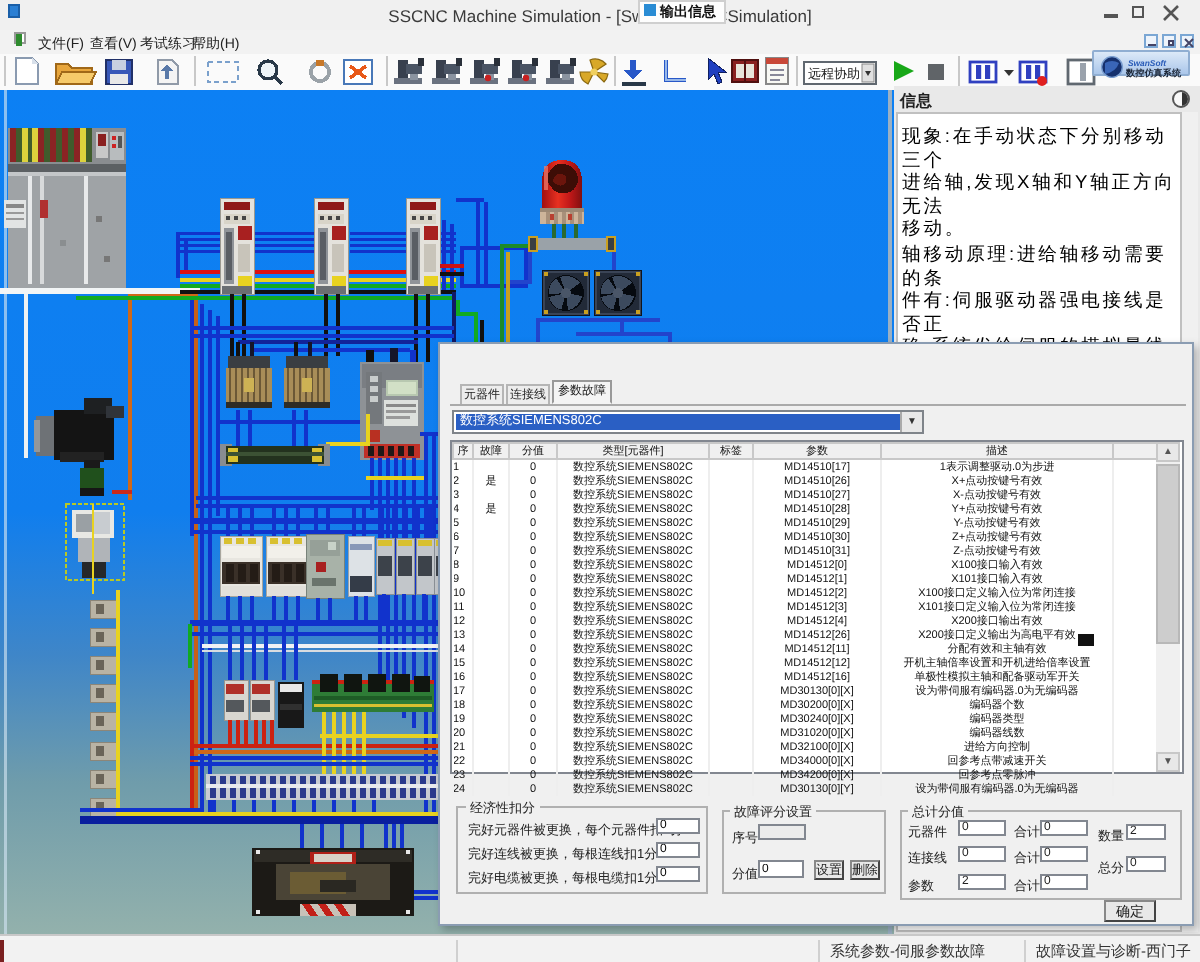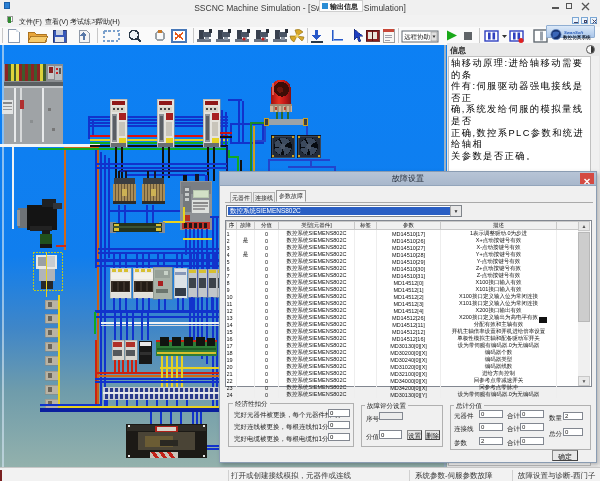--- a/index.html
+++ b/index.html
@@ -678,33 +678,28 @@
   </g>
   </svg>
   </div>
 
   <div class="abs" id="infopanel" style="left:447px;top:43px;width:153px;height:424px;background:#e9e9e9;">
     <div class="abs" style="left:3px;top:2px;font-size:8px;font-weight:bold;color:#222;">信息</div>
     <div class="abs" style="left:139px;top:2px;width:9px;height:9px;border-radius:50%;background:#f8f8f8;border:1px solid #555;overflow:hidden;">
         <div style="width:5px;height:9px;background:#333;margin-left:4px;"></div>
       </div>
     <div class="abs" style="left:1px;top:13px;width:143px;height:410px;background:#fff;border:1px solid #c0c0c0;overflow:hidden;">
+      <div style="font-size:9.3px;color:#000;margin:6px 0 0 2px;line-height:11.6px;letter-spacing:1.4px;">现象:在手动状态下分别移动三个<br>进给轴,发现X轴和Y轴正方向无法<br>移动。</div>
       <div style="font-size:9.3px;color:#000;margin:1px 0 0 2px;line-height:11.6px;letter-spacing:1.4px;">轴移动原理:进给轴移动需要的条<br>件有:伺服驱动器强电接线是否正<br>确,系统发给伺服的模拟量线是否<br>正确,数控系PLC参数和统进给轴相<br>关参数是否正确。</div>
     </div>
     <div class="abs" style="left:144px;top:13px;width:8px;height:410px;background:#f0f0f0;"></div>
   </div>
 
   <div class="abs" id="dialog" style="left:219px;top:171px;width:378px;height:292px;background:#f0f0f0;border:1px solid #8a9cb2;box-shadow:2px 2px 4px rgba(0,0,0,0.25);">
 
-    <div class="abs" style="left:0;top:0;width:376px;height:14px;background:linear-gradient(#b7c4d6,#a9b8cc);border-bottom:1px solid #93a5bb;">
-      <div style="text-align:center;font-size:8px;color:#1c2430;line-height:14px;">故障设置</div>
-      <div class="abs" style="right:2px;top:1px;width:14px;height:11px;background:#d44a42;"><svg width="14" height="11">
-            <path d="M4.5 3 L9.5 8 M9.5 3 L4.5 8" stroke="#fff" stroke-width="1.4"></path>
-          </svg></div>
-    </div>
 
     <div class="abs" style="left:5px;top:17px;width:368px;height:13px;font-size:7px;color:#222;">
       <span class="abs" style="left:5px;top:3px;width:22px;height:10px;border:1px solid #b5b5b5;border-bottom:none;background:#ededed;text-align:center;line-height:10px;font-size:6px;">元器件</span>
       <span class="abs" style="left:28px;top:3px;width:22px;height:10px;border:1px solid #b5b5b5;border-bottom:none;background:#ededed;text-align:center;line-height:10px;font-size:6px;">连接线</span>
       <span class="abs" style="left:51px;top:1px;width:30px;height:12px;border:1px solid #999;border-bottom:1px solid #f4f4f4;background:#f4f4f4;text-align:center;line-height:11px;font-size:6px;">参数故障</span>
       <div class="abs" style="left:0;top:13px;width:368px;height:0;border-top:1px solid #aaa;"></div>
     </div>
 
     <div class="abs" style="left:6px;top:33px;width:236px;height:12px;background:#fff;border:1px solid #7f848a;">
       <div class="abs" style="left:1px;top:1px;width:222px;height:8px;background:#2a5fc4;color:#fff;font-size:6.5px;line-height:8px;padding-left:2px;">数控系统SIEMENS802C</div>
@@ -1028,17 +1023,16 @@
     </div>
 
     <span class="abs" style="left:332px;top:278px;width:26px;height:11px;background:#e8e8e8;border:1px solid #888;border-right-color:#444;border-bottom-color:#444;text-align:center;line-height:11px;font-size:7px;color:#222;">确定</span>
   </div>
 
   <div class="abs" style="left:0;top:467px;width:600px;height:14px;background:#f2f2f2;border-top:1px solid #c8c8c8;font-size:7.5px;color:#333;">
     <div class="abs" style="left:0;top:2px;width:2px;height:12px;background:#7a2020;"></div>
     <div class="abs" style="left:228px;top:2px;width:1px;height:11px;background:#d0d0d0;"></div>
     <div class="abs" style="left:409px;top:2px;width:1px;height:11px;background:#d0d0d0;"></div>
     <div class="abs" style="left:512px;top:2px;width:1px;height:11px;background:#d0d0d0;"></div>
-    <span class="abs" style="left:231px;top:3px;">打开或创建接线模拟，元器件或连线</span>
     <span class="abs" style="left:415px;top:3px;">系统参数-伺服参数故障</span>
     <span class="abs" style="left:518px;top:3px;">故障设置与诊断-西门子802C铣</span>
   </div>
 </div>
 
 </body></html>

